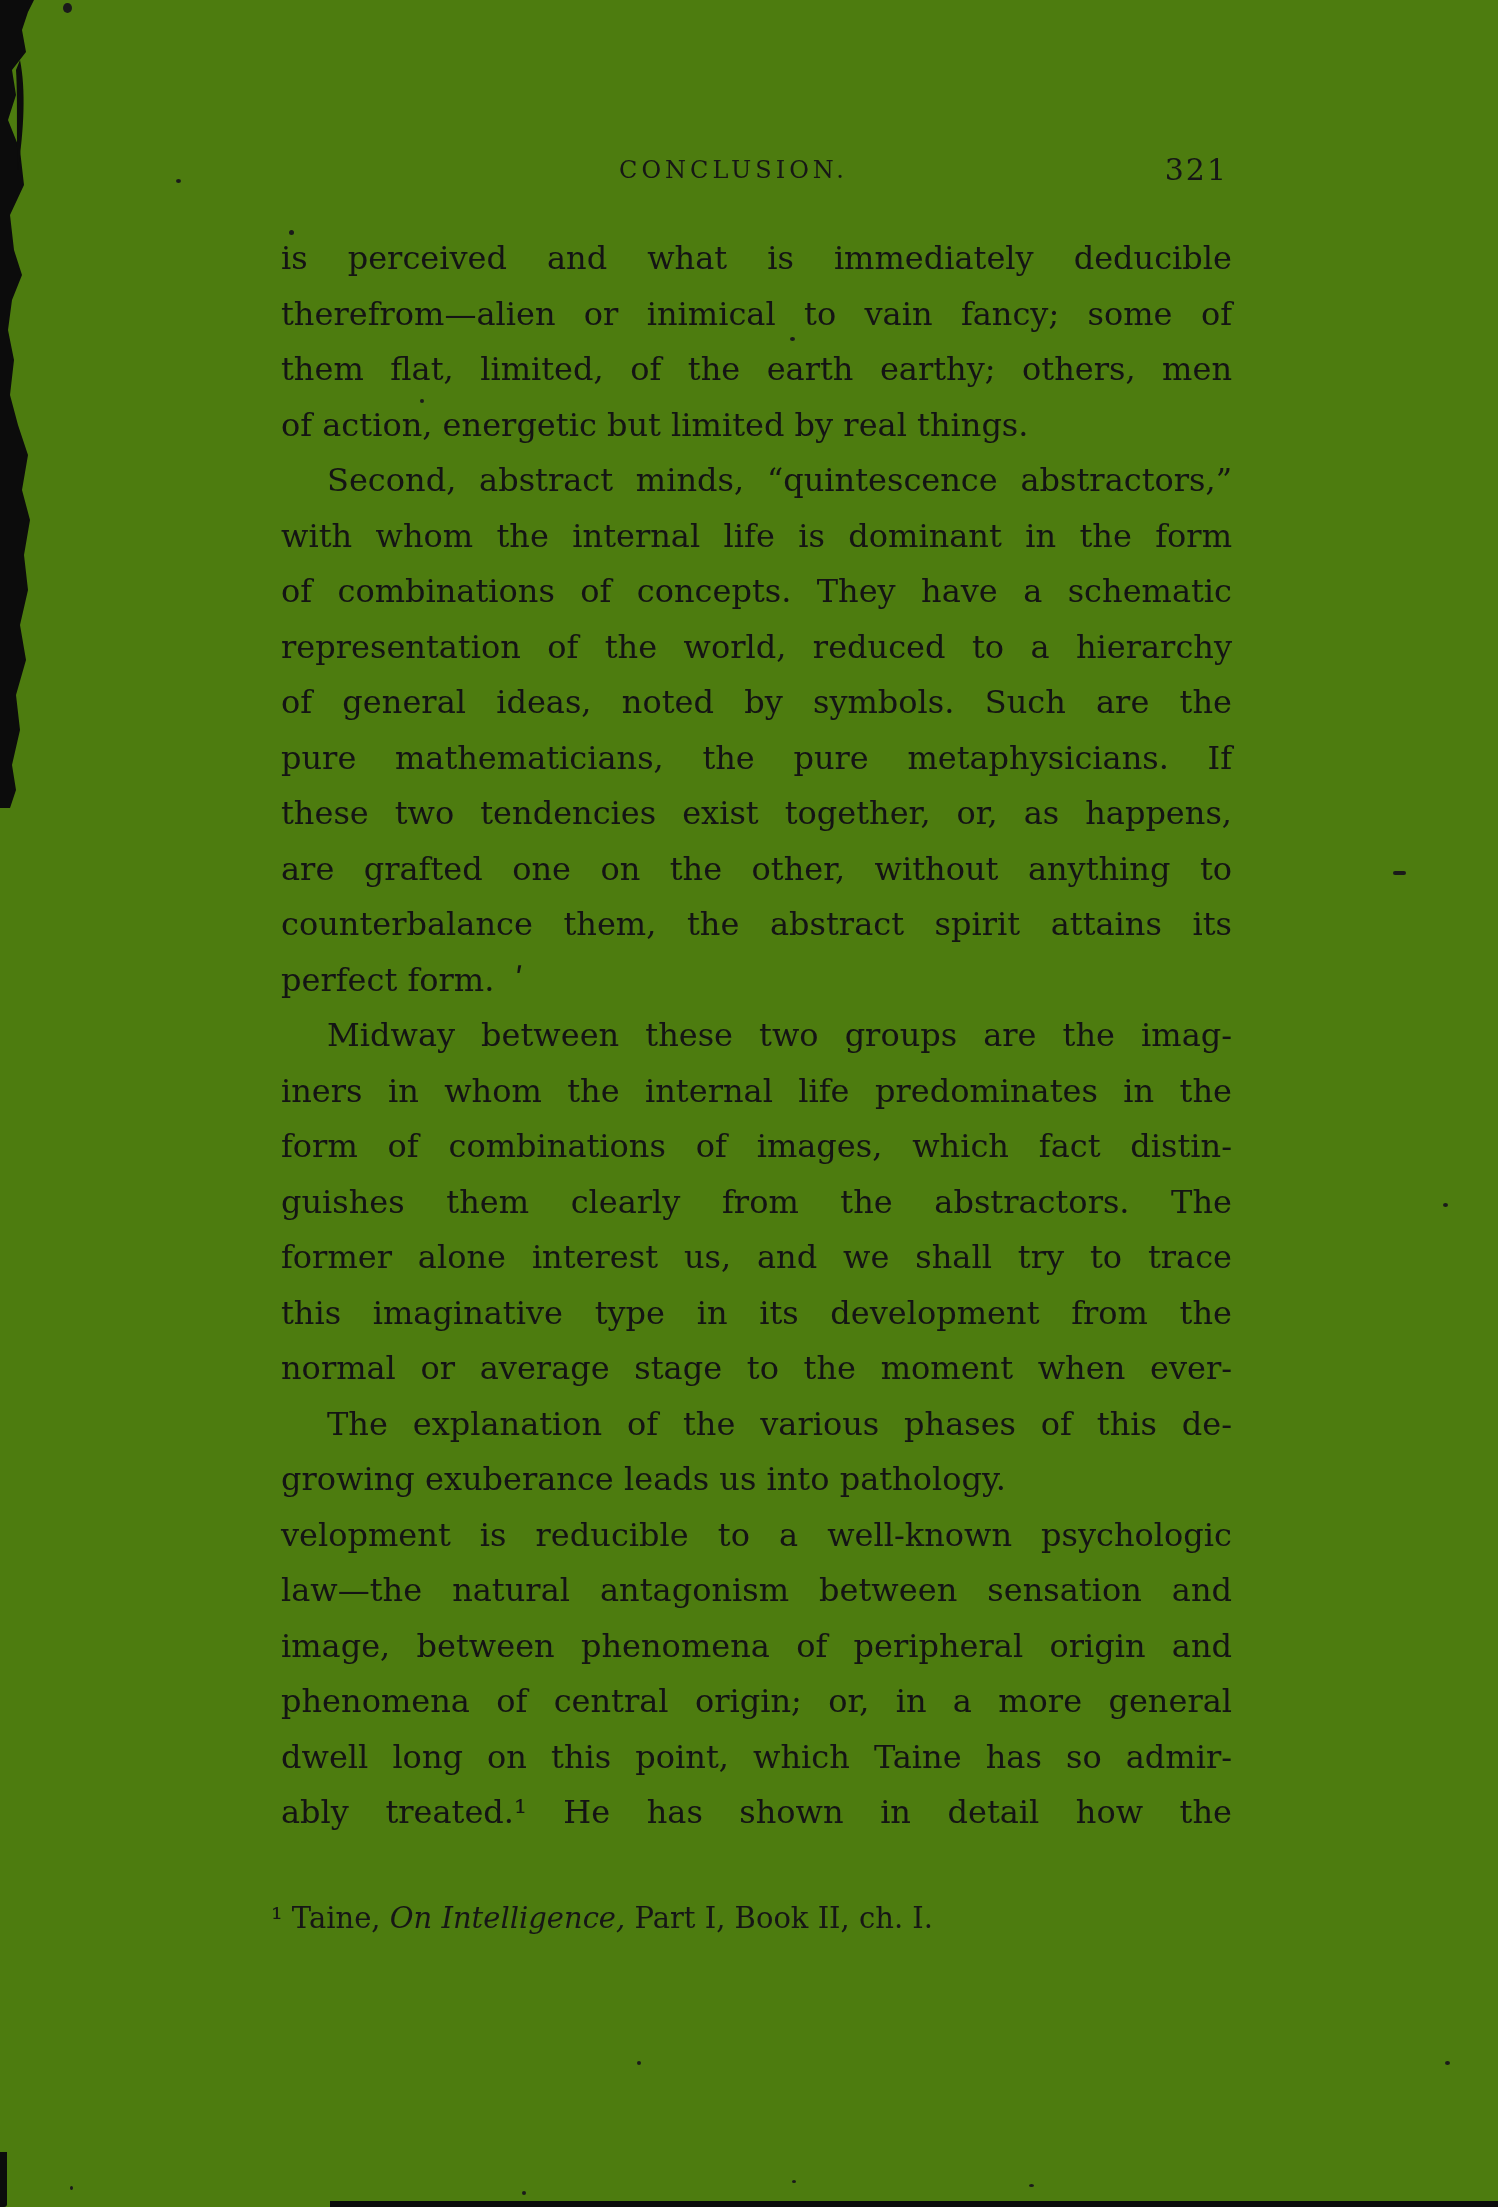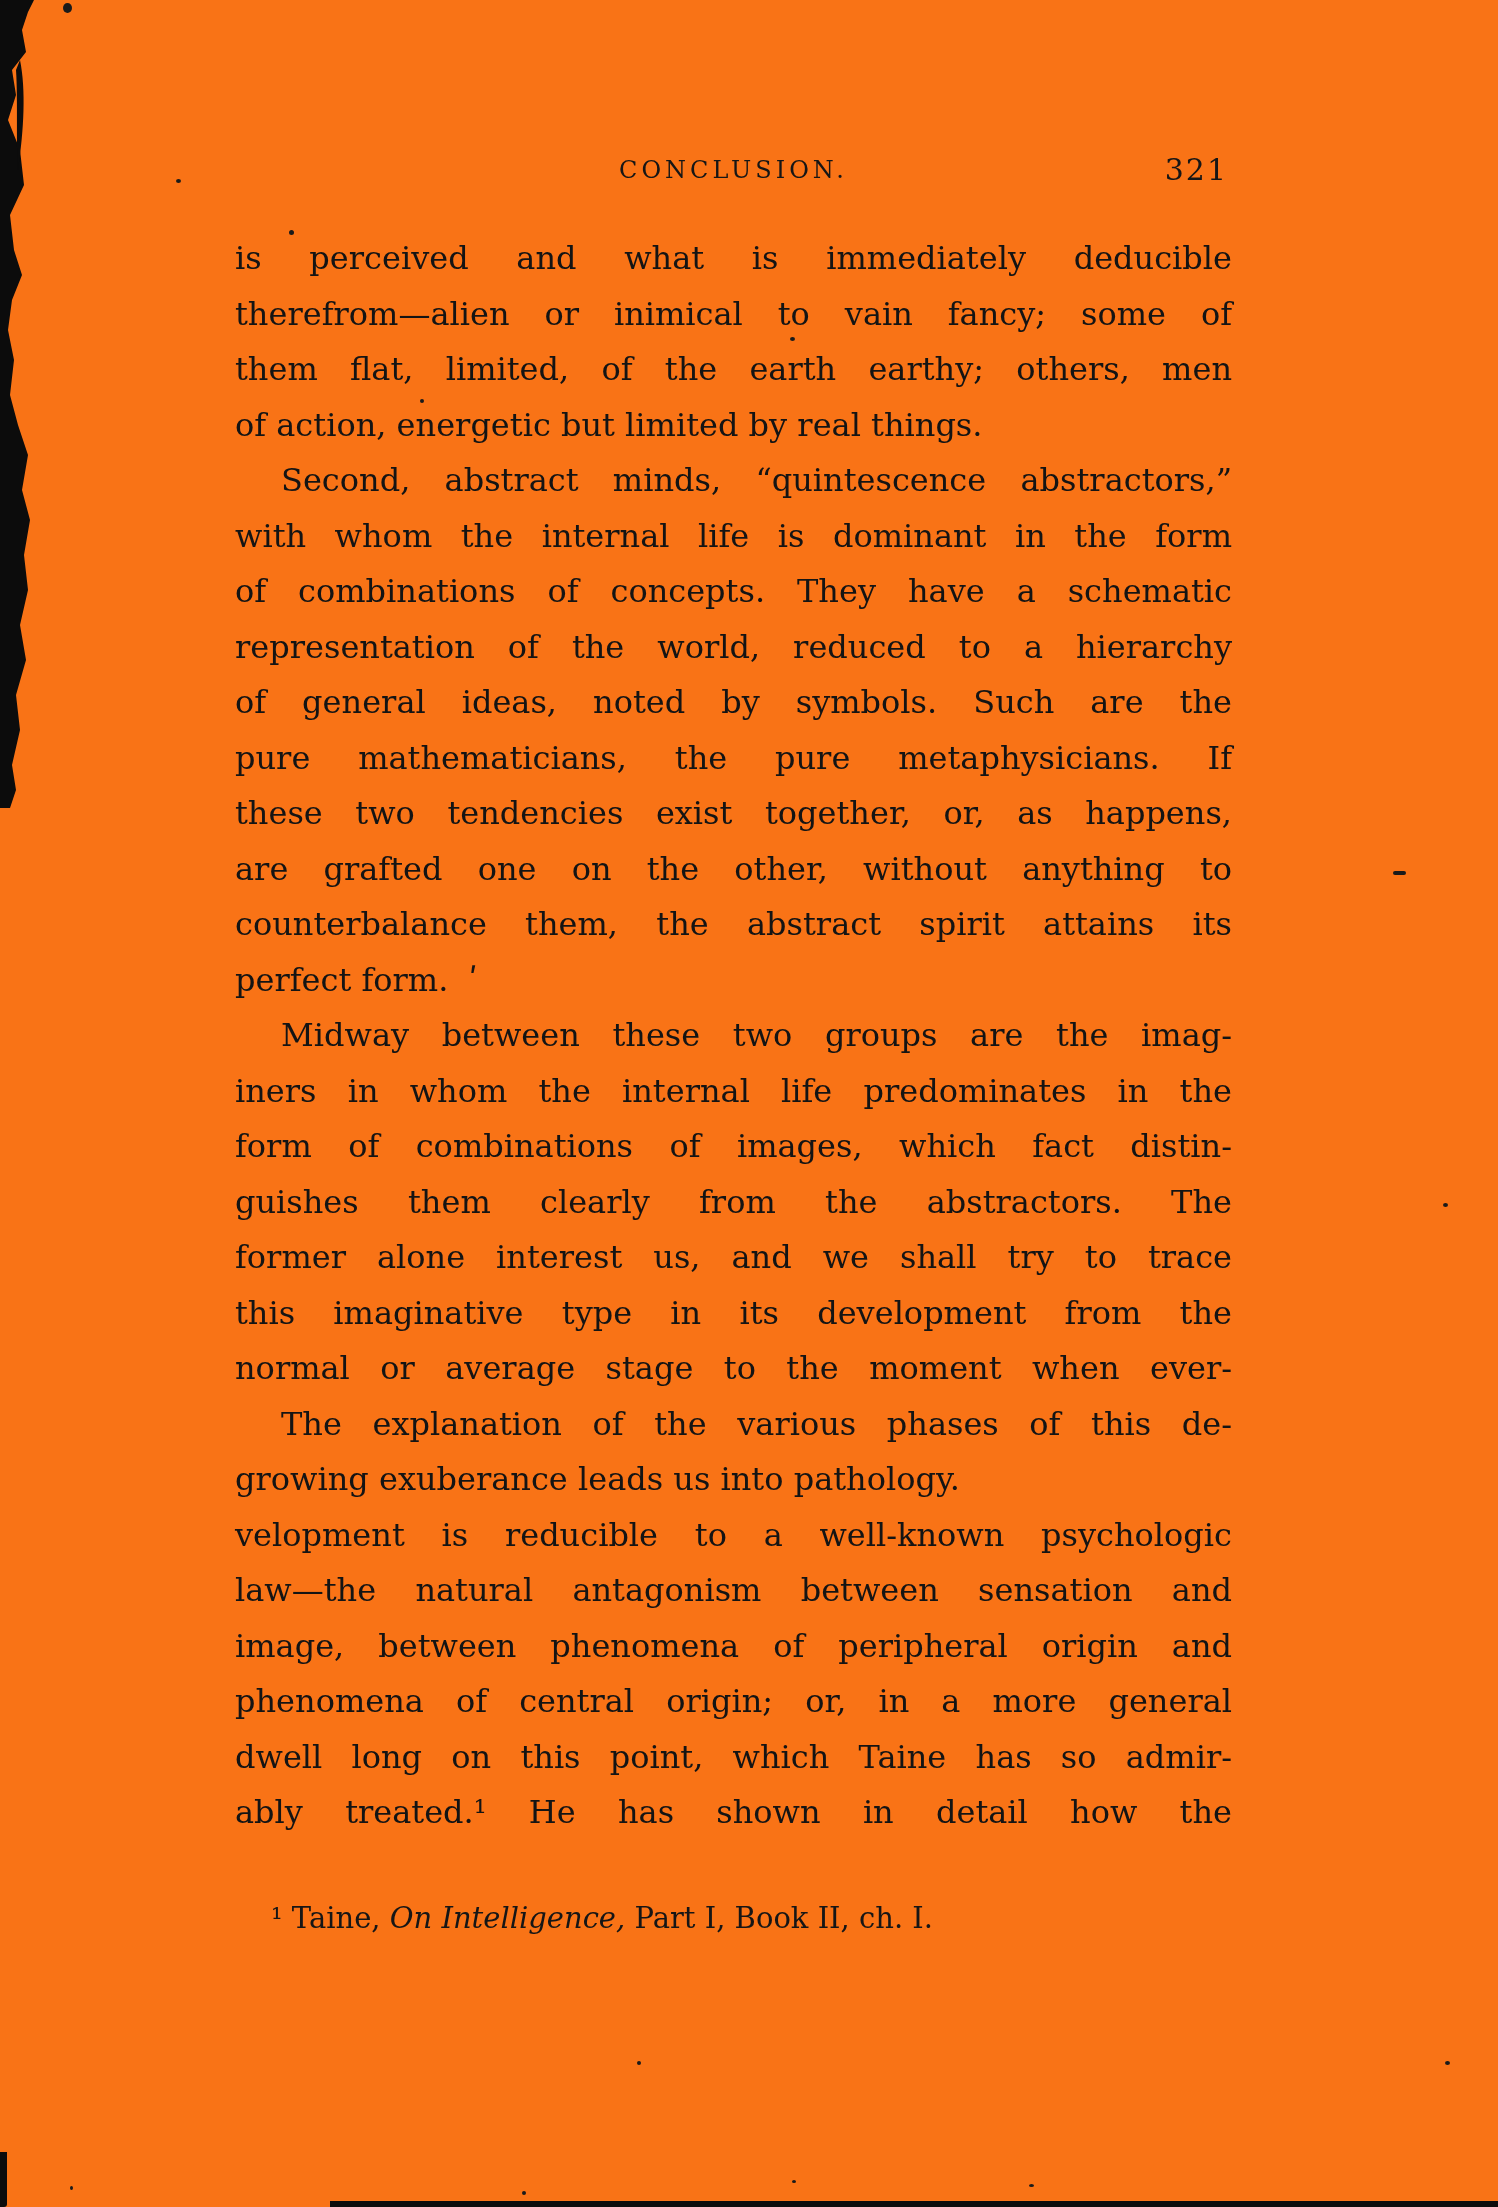--- a/index.html
+++ b/index.html
@@ -4,21 +4,21 @@
 <style>
   html, body {
     margin: 0;
     padding: 0;
     background: #ffffff;
   }
   #page {
     position: relative;
     width: 1498px;
     height: 2207px;
-    background: #f97316;
+    background: #4d7c0f;
     overflow: hidden;
     font-family: "DejaVu Serif", serif;
     color: #141414;
   }
 
   
   .header-row {
     position: absolute;
     left: 235px;
     top: 150px;
@@ -50,20 +50,21 @@
     top: 231px;
     width: 997px;
     font-size: 32px;
   }
   .line {
     height: 55.5px;
     line-height: 55.5px;
     text-align: justify;
     text-align-last: justify;
     white-space: normal;
+    margin-left: 46px;
   }
   .line.no-just {
     text-align: left;
     text-align-last: left;
   }
   .line.indent {
     text-indent: 46px;
   }
 
   

